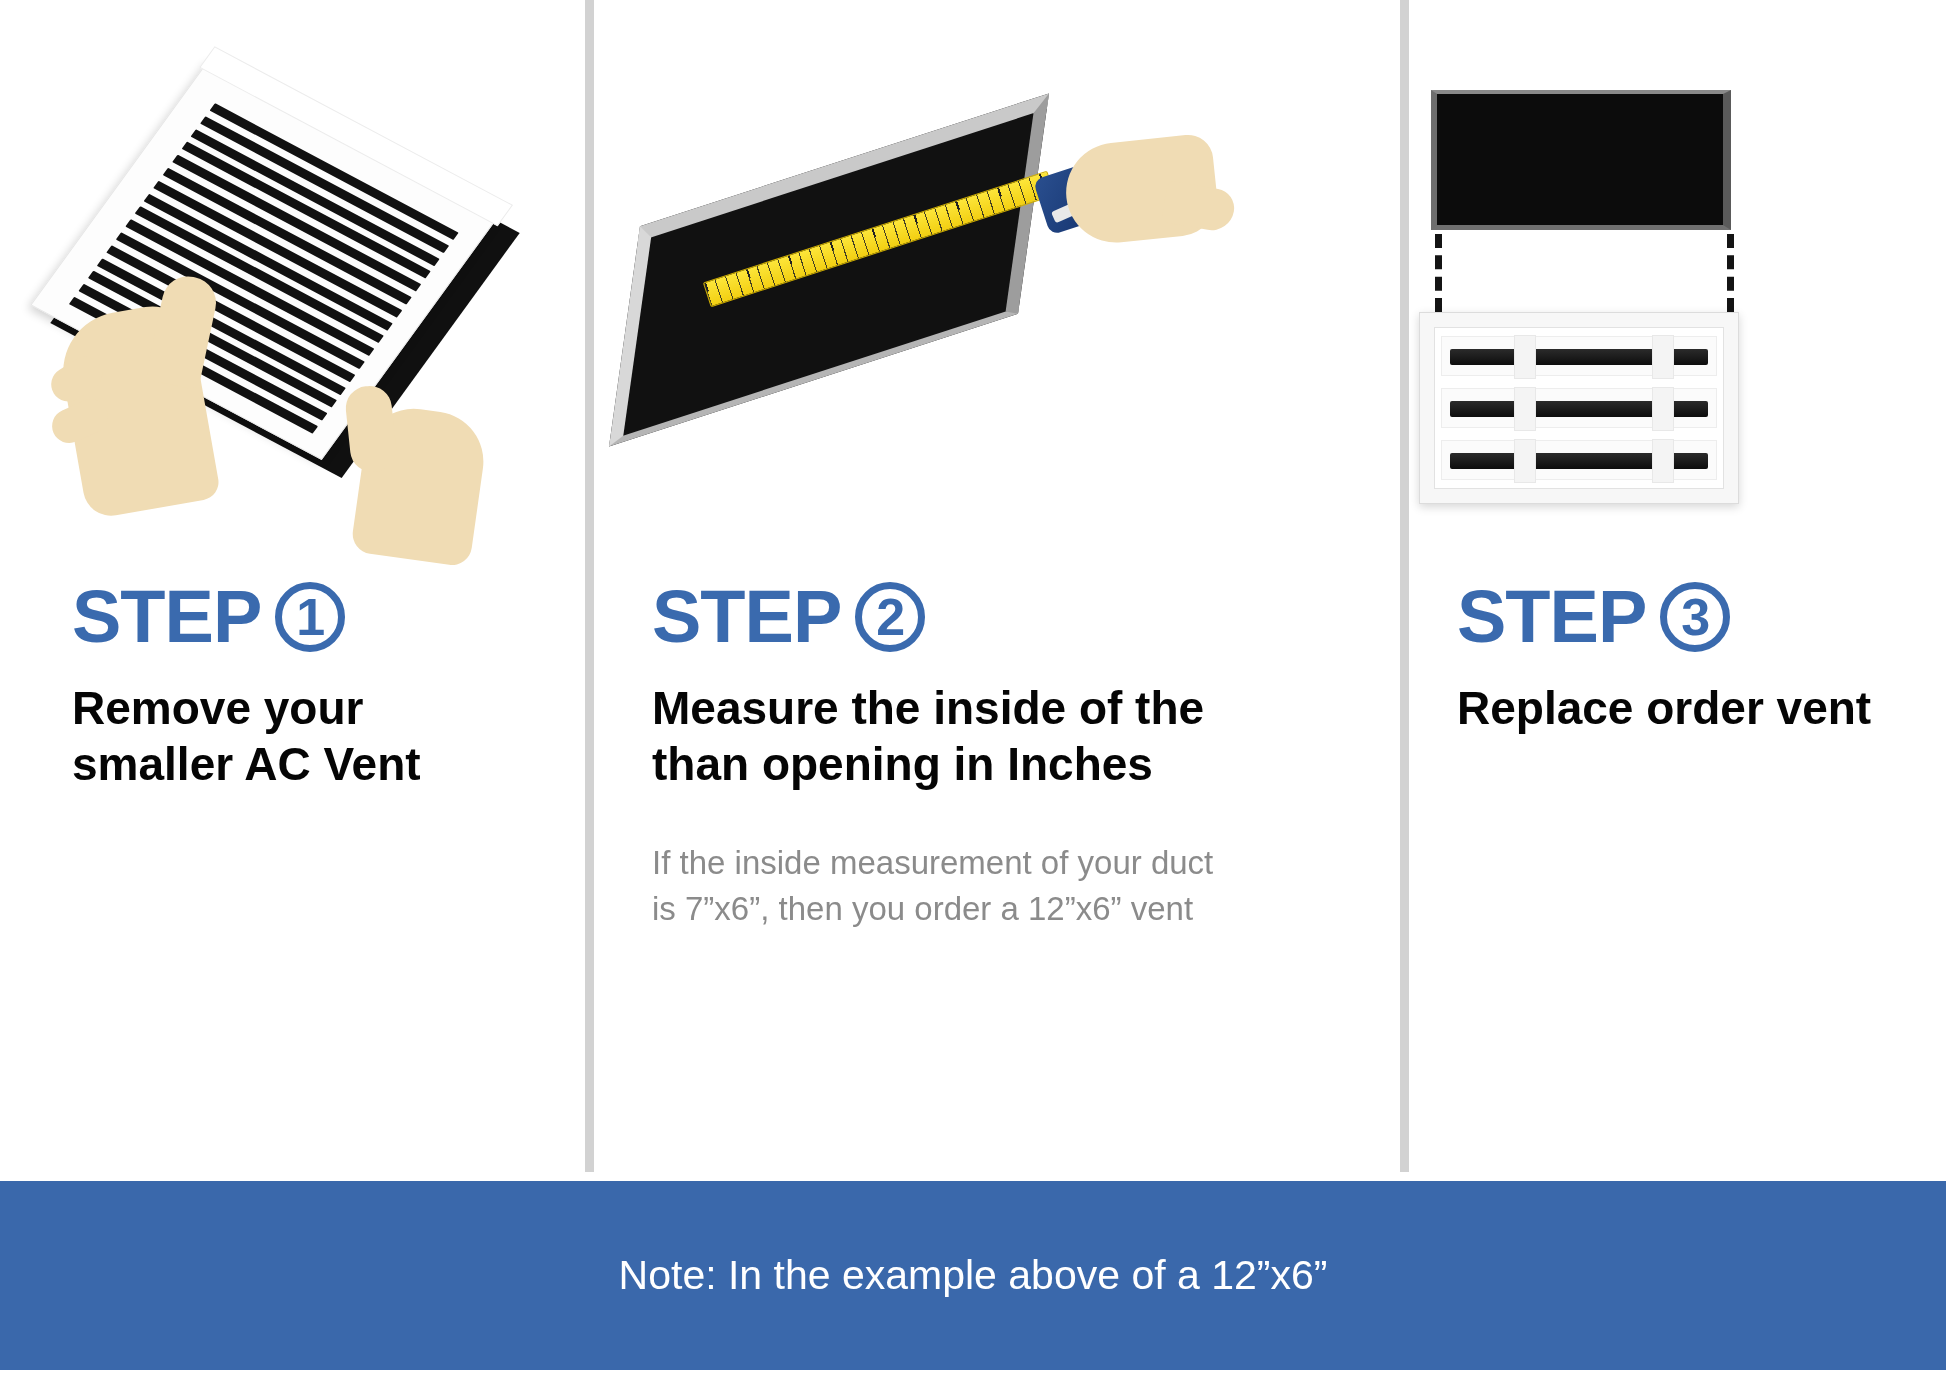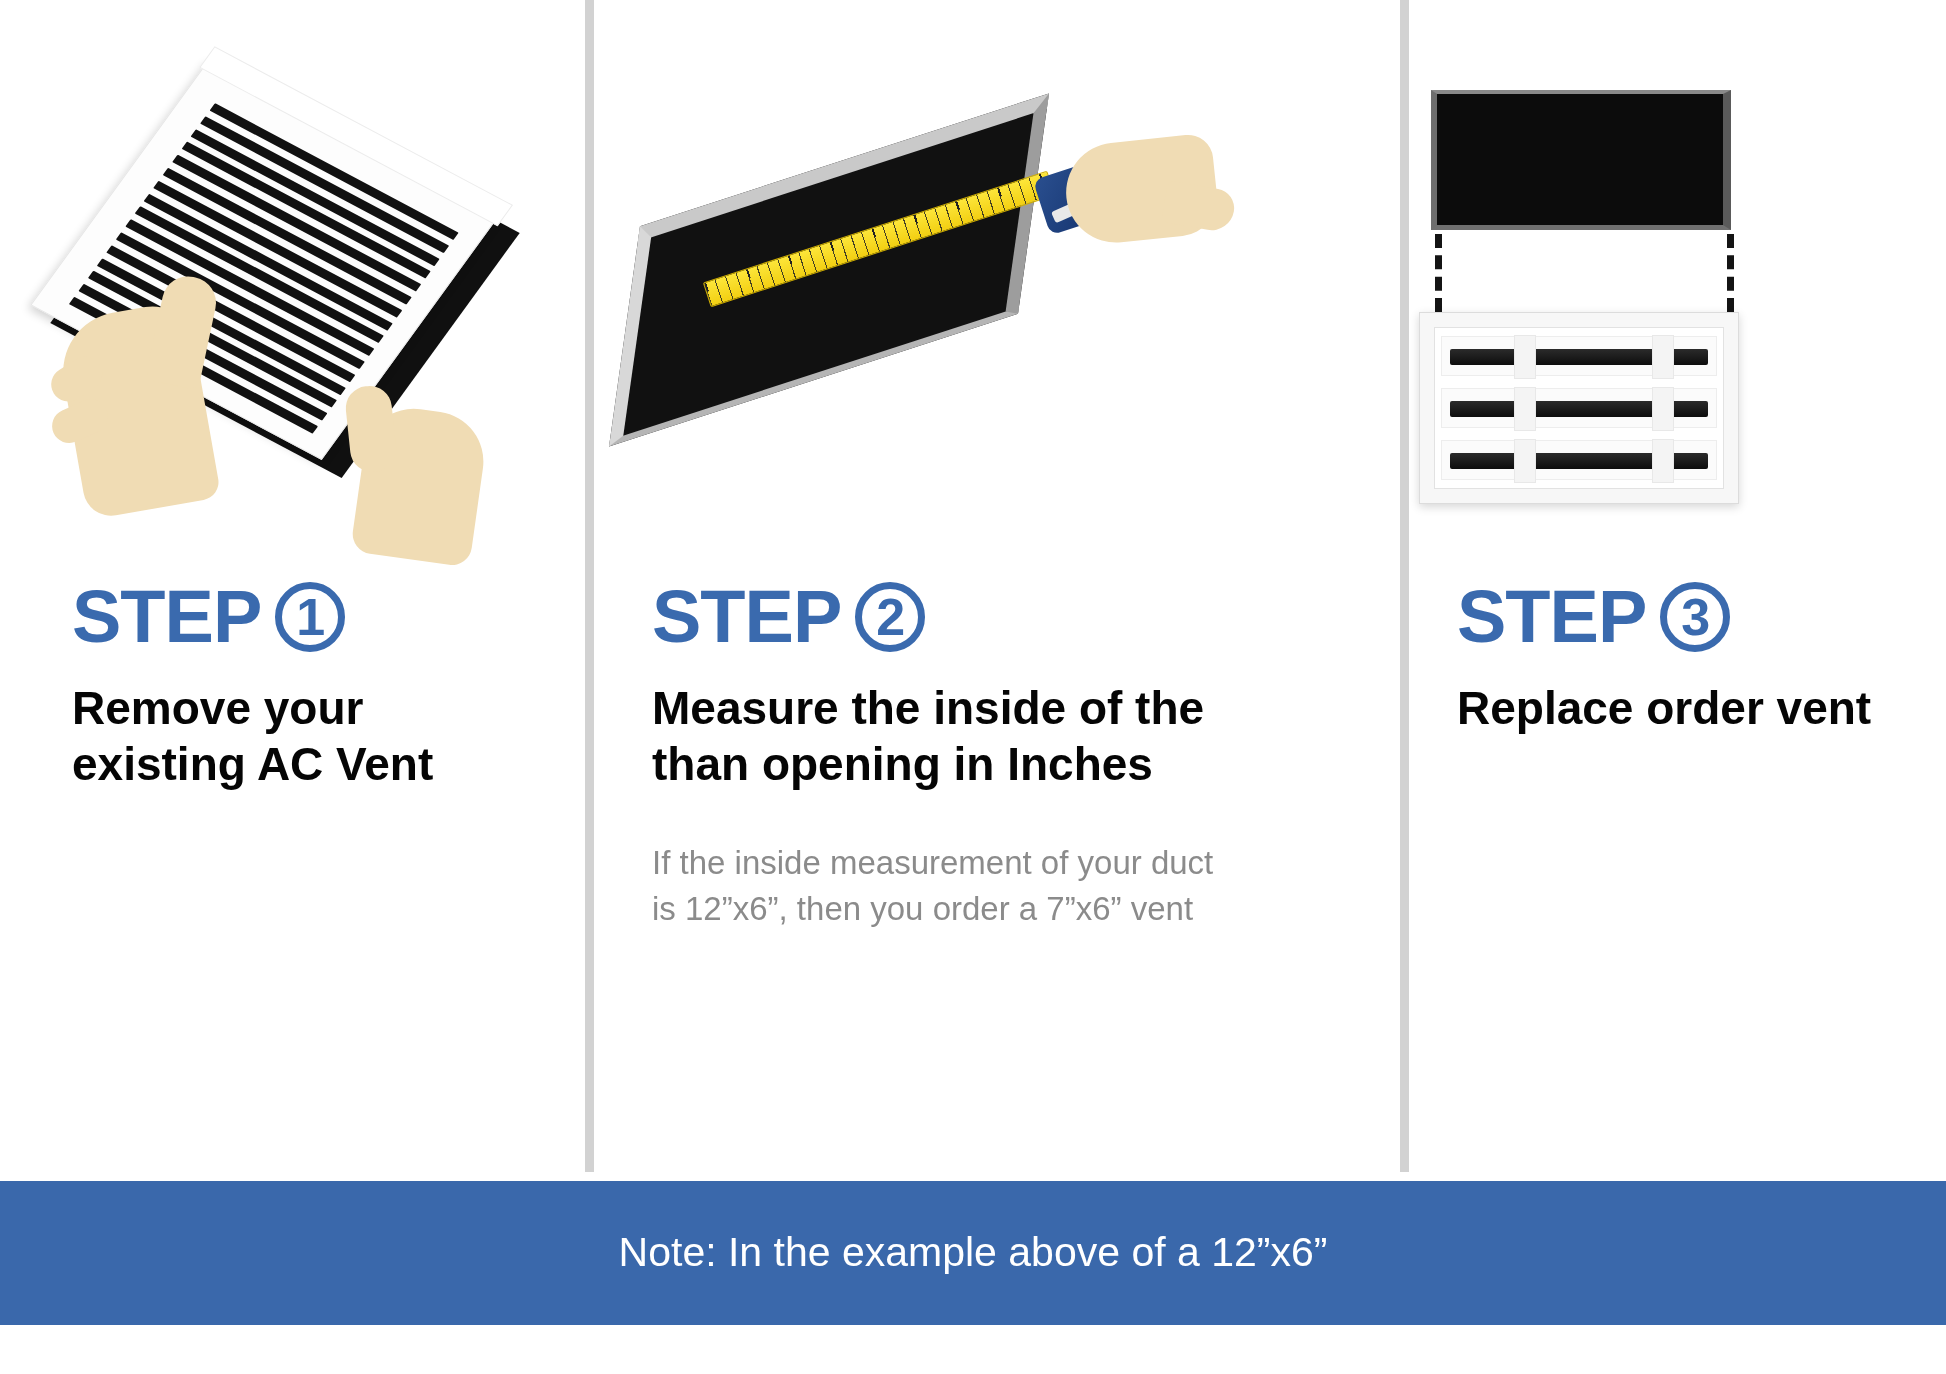--- a/index.html
+++ b/index.html
@@ -259,21 +259,21 @@
   .c1 .caption{ top:580px; padding-left:72px; }
   .c2 .caption{ top:580px; padding-left:58px; }
   .c3 .caption{ top:580px; padding-left:36px; }
   .c3 .step-head{ padding-left:12px; }
   .c3 .step-body{ padding-left:12px; }
 
   
   .banner{
     position:absolute;
     left:0; top:1181px;
-    width:1946px; height:144px;
+    width:1946px; height:189px;
     background:#3a68ab;
     color:#ffffff;
     display:flex; flex-direction:column;
     align-items:center; justify-content:center;
     text-align:center;
     font-size:41px;
     line-height:1.45;
   }
   .banner div{ white-space:nowrap; }
 </style>
@@ -318,21 +318,21 @@
         <div class="thumb2"></div>
       </div>
     </div>
 
     <div class="caption">
       <div class="step-head">
         <span class="step-word">STEP</span>
         <span class="step-num">1</span>
       </div>
       <div class="step-body">Remove your
-existing AC Vent</div>
+smaller AC Vent</div>
     </div>
   </div>
 
   <div class="col c2">
     <div class="art">
       <div class="duct-wrap">
         <div class="duct"></div>
         <div class="tape">
           <div class="tape-ticks"></div>
           <div class="tape-ticks2"></div>
@@ -343,21 +343,21 @@
     </div>
 
     <div class="caption">
       <div class="step-head">
         <span class="step-word">STEP</span>
         <span class="step-num">2</span>
       </div>
       <div class="step-body">Measure the inside of the
 than opening in Inches</div>
       <div class="step-note">If the inside measurement of your duct
-is 12”x6”, then you order a 7”x6” vent</div>
+is 7”x6”, then you order a 12”x6” vent</div>
     </div>
   </div>
 
   <div class="col c3">
     <div class="art">
       <div class="s3-wrap">
         <div class="s3-duct"></div>
         <div class="guide g-l"></div>
         <div class="guide g-r"></div>
         <div class="s3-vent">

